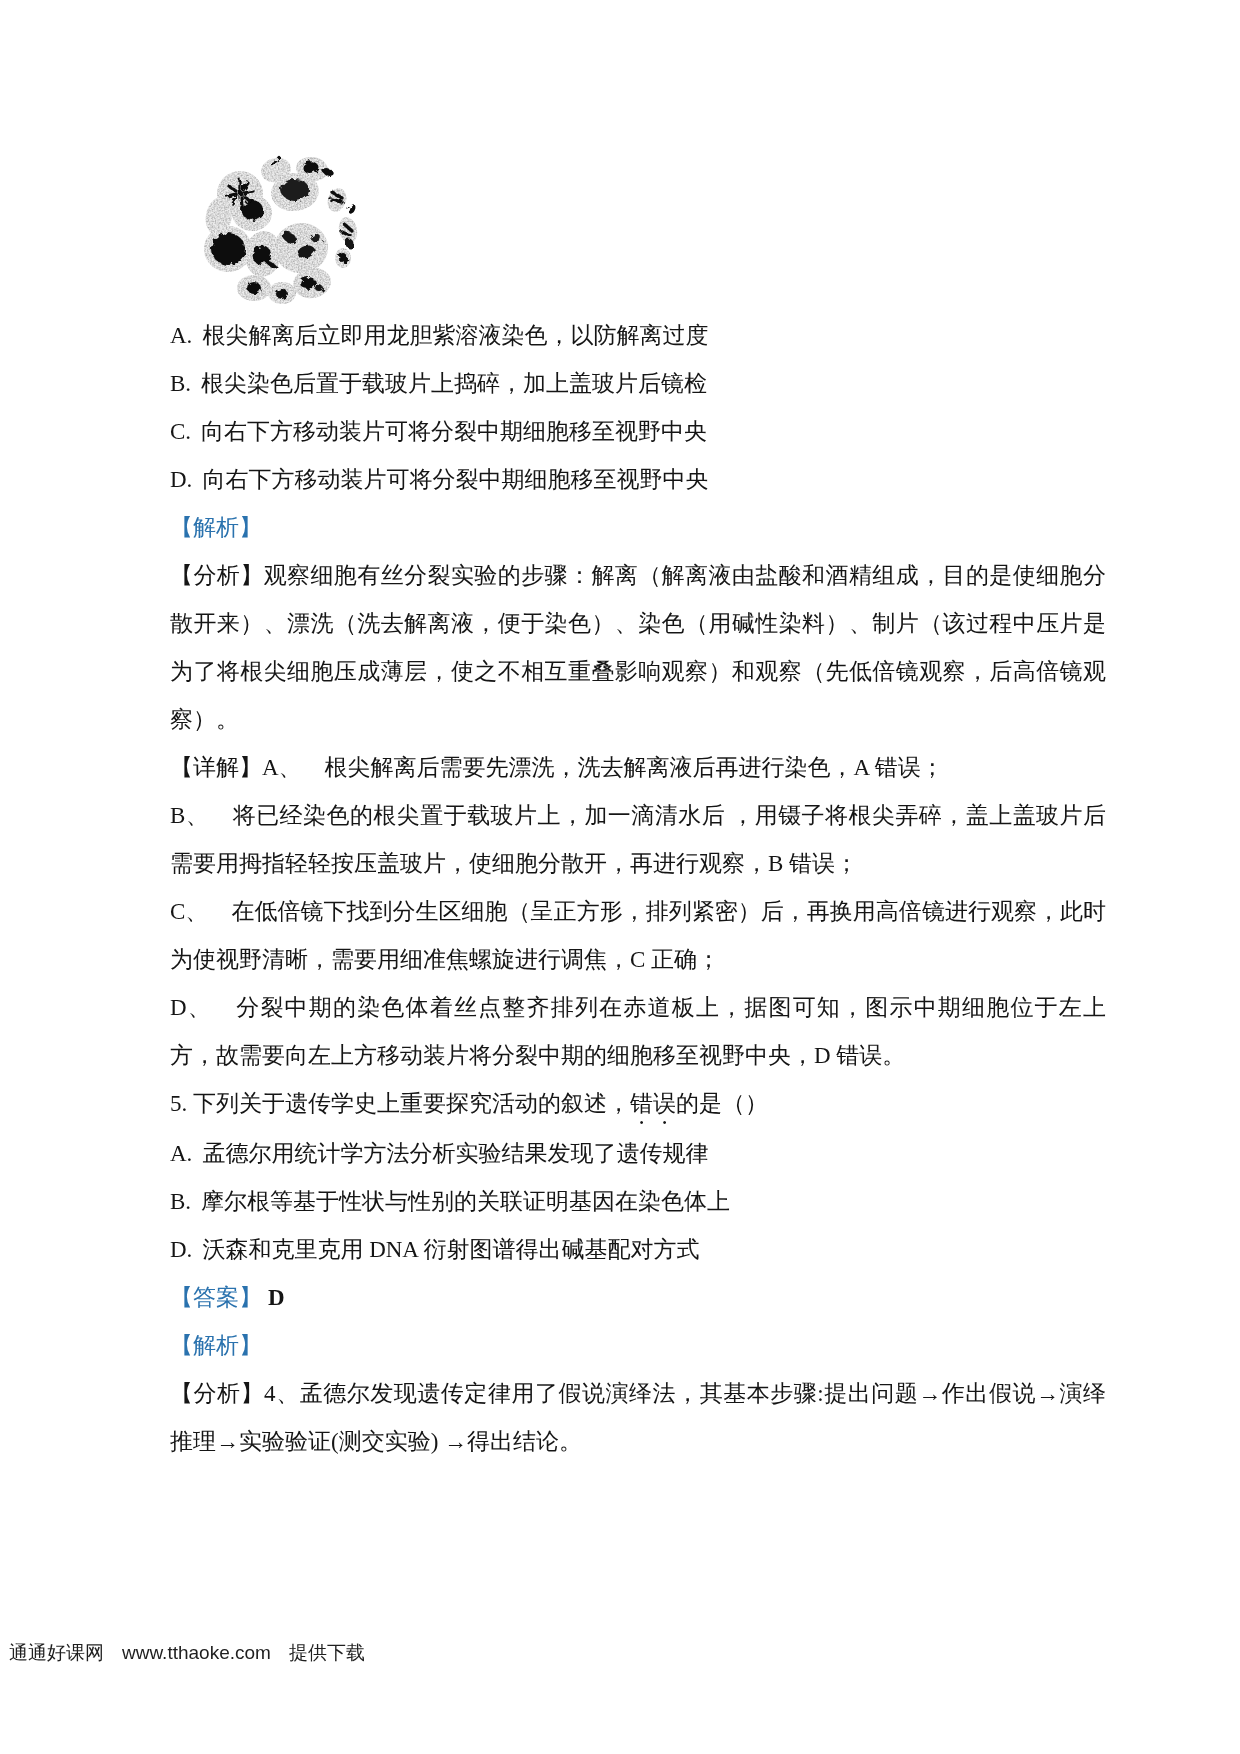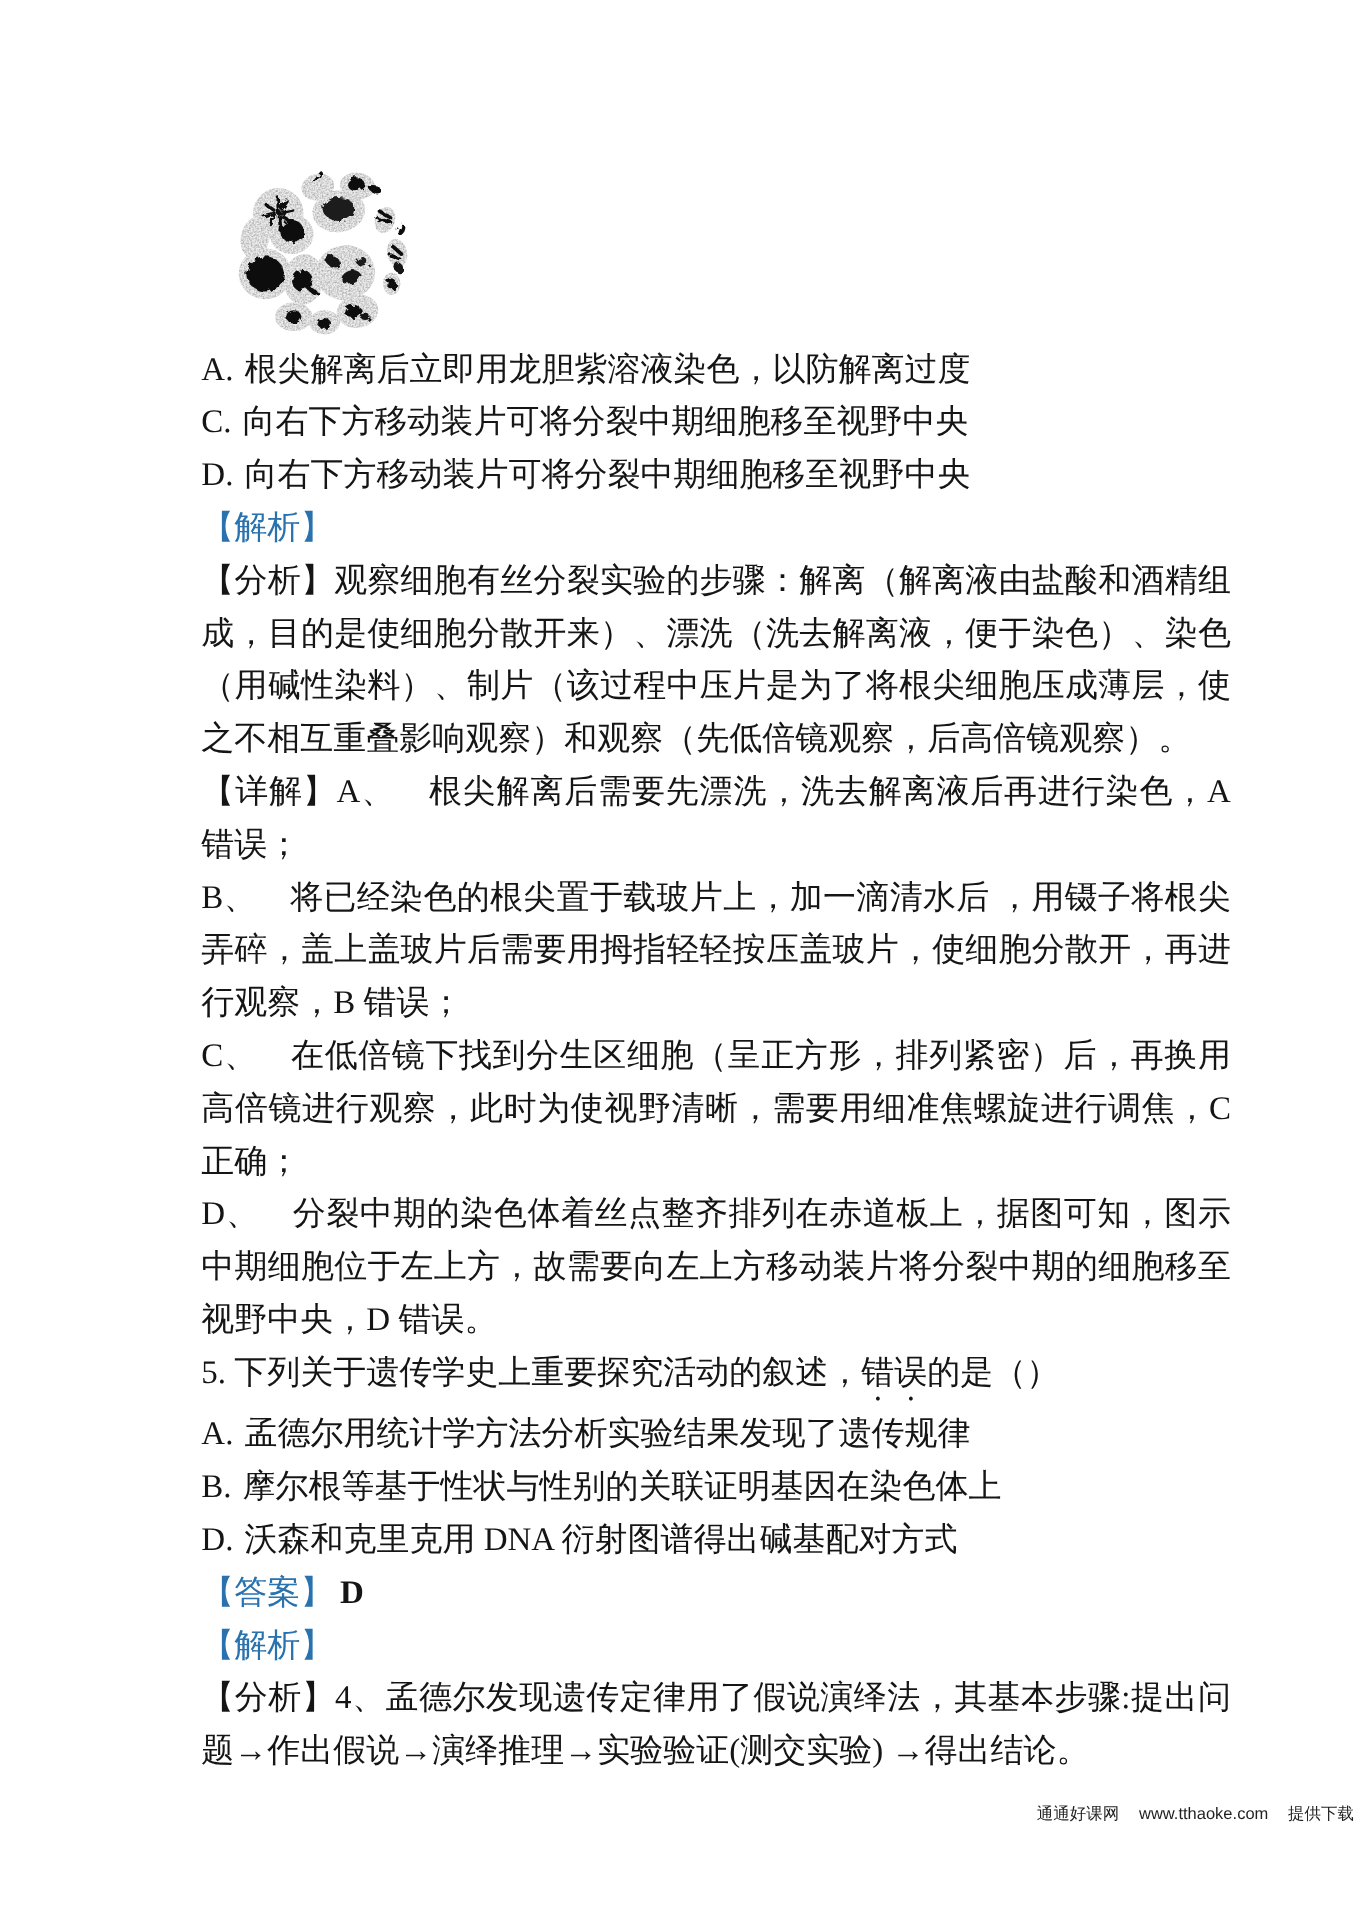--- a/index.html
+++ b/index.html
@@ -11,23 +11,23 @@
   body{
     width:1240px;height:1754px;
     background:#ffffff;
     position:relative;
     font-family:"Liberation Serif","DejaVu Serif",serif;
     color:var(--ink);
     overflow:hidden;
   }
   .content{
     position:absolute;
-    left:183px;top:0;
+    left:170px;top:0;
     width:936px;
-    font-size:30px;
+    font-size:23px;
     line-height:48px;
     font-family:Liberation Serif, serif;
   }
   .micrograph{
     margin:152px 0 0 30px;
     width:170px;height:160px;
   }
   .line{line-height:48px;white-space:nowrap;}
   .option .opt-label{margin-right:10px;}
   .para{
@@ -41,23 +41,23 @@
   .emph{
     -webkit-text-emphasis:filled dot;
     text-emphasis:filled dot;
     -webkit-text-emphasis-position:under right;
     text-emphasis-position:under right;
     text-align:right;
   }
   .footer{
     position:absolute;
     left:0;right:0;top:1640px;
-    text-align:right;
+    text-align:left;
     font-family:"Liberation Sans","DejaVu Sans",sans-serif;
-    font-size:15px;
+    font-size:19px;
     color:#1f1f1f;
   }
   .footer span{margin:0 9px;}
 </style>
 </head>
 <body>
 
 <div class="page">
   <div class="content">
 
@@ -128,20 +128,21 @@
           <line x1="2" y1="13" x2="1" y2="4"></line>
           <line x1="-7" y1="11" x2="-3" y2="3"></line>
           <line x1="-13" y1="3" x2="-4" y2="1"></line>
           <line x1="-11" y1="-7" x2="-4" y2="-2"></line>
           <circle cx="0" cy="0" r="2.4" fill="#0a0a0a" stroke="none"></circle>
         </g>
       </svg>
     </figure>
 
     <div class="line option"><span class="opt-label">A.</span><span>根尖解离后立即用龙胆紫溶液染色，以防解离过度</span></div>
+    <div class="line option"><span class="opt-label">B.</span><span>根尖染色后置于载玻片上捣碎，加上盖玻片后镜检</span></div>
     <div class="line option"><span class="opt-label">C.</span><span>向右下方移动装片可将分裂中期细胞移至视野中央</span></div>
     <div class="line option"><span class="opt-label">D.</span><span>向右下方移动装片可将分裂中期细胞移至视野中央</span></div>
 
 
     <div class="line"><span class="blue-label">【解析】</span></div>
 
     <p class="para">【分析】观察细胞有丝分裂实验的步骤：解离（解离液由盐酸和酒精组成，目的是使细胞分散开来）、漂洗（洗去解离液，便于染色）、染色（用碱性染料）、制片（该过程中压片是为了将根尖细胞压成薄层，使之不相互重叠影响观察）和观察（先低倍镜观察，后高倍镜观察）。</p>
     <p class="para">【详解】A、　根尖解离后需要先漂洗，洗去解离液后再进行染色，A 错误；</p>
     <p class="para">B、　将已经染色的根尖置于载玻片上，加一滴清水后 ，用镊子将根尖弄碎，盖上盖玻片后需要用拇指轻轻按压盖玻片，使细胞分散开，再进行观察，B 错误；</p>
     <p class="para">C、　在低倍镜下找到分生区细胞（呈正方形，排列紧密）后，再换用高倍镜进行观察，此时为使视野清晰，需要用细准焦螺旋进行调焦，C 正确；</p>

